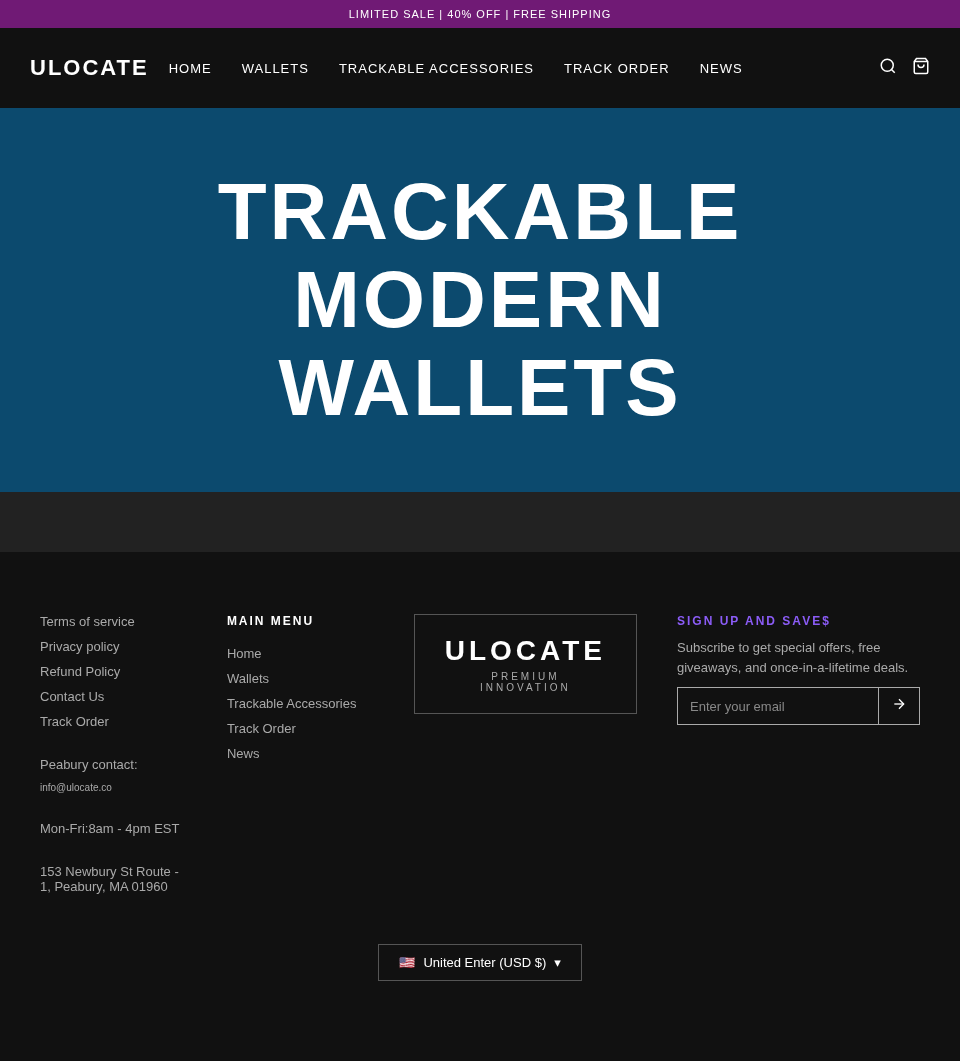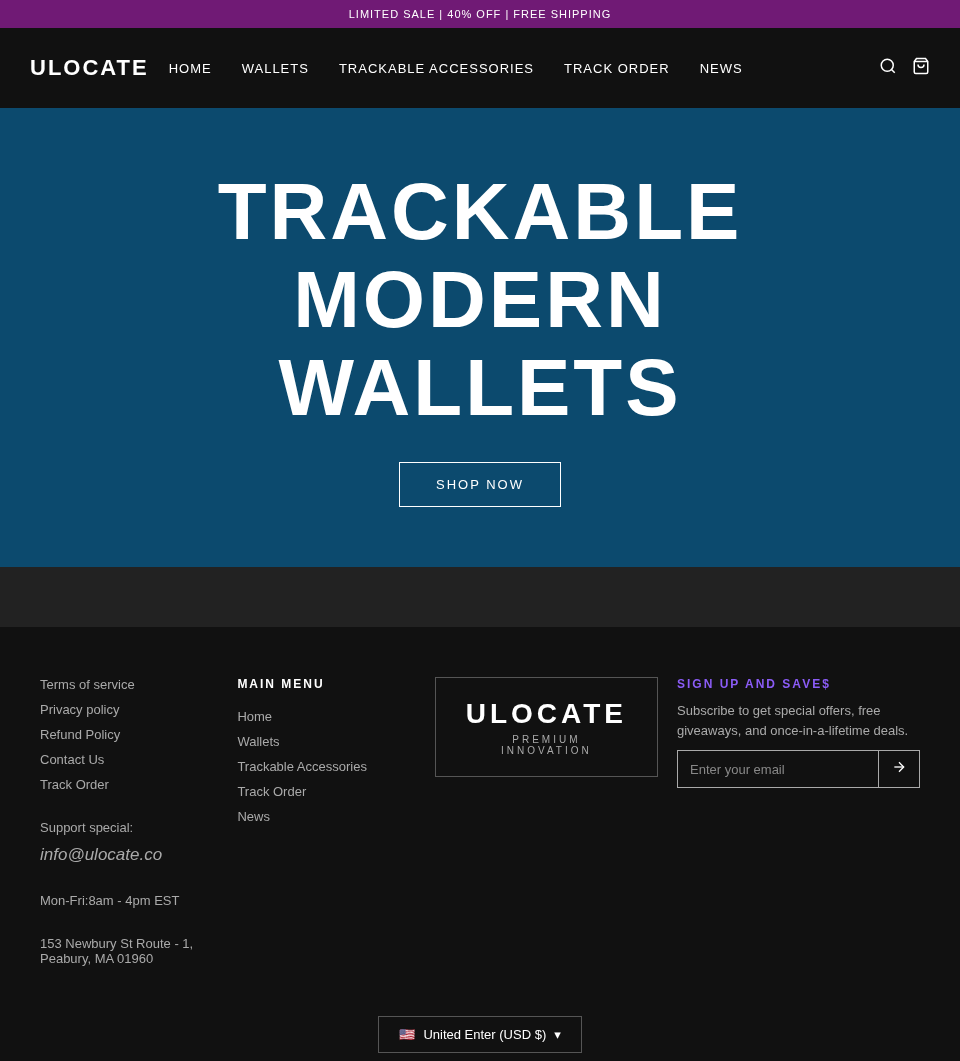--- a/index.html
+++ b/index.html
@@ -95,23 +95,23 @@
     }
 
     
     .footer {
       background: #111;
       padding: 50px 40px 20px;
     }
     .footer-grid {
       display: grid;
       grid-template-columns: 1fr 1fr 1fr 1fr;
-      gap: 19px;
+      gap: 40px;
       max-width: 960px;
-      margin: 0 auto 40px;
+      margin: 12px auto 40px;
     }
     .footer-col h4 {
       font-size: 12px;
       letter-spacing: 2px;
       margin-bottom: 18px;
       color: #fff;
     }
     .footer-col a, .footer-col p {
       display: block;
       color: #aaa;
@@ -227,37 +227,36 @@
     </button>
   </div>
 </header>
 
 <section class="hero">
   <h1>
     <span>TRACKABLE</span><br>
     <span>MODERN</span><br>
     <span>WALLETS</span>
   </h1>
-  <button class="shop-now-btn">SHOP NOW</button>
 </section>
 
 <div class="divider-section"></div>
 
 <footer class="footer">
   <div class="footer-grid">
 
     <div class="footer-col">
       <a href="#">Terms of service</a>
       <a href="#">Privacy policy</a>
       <a href="#">Refund Policy</a>
       <a href="#">Contact Us</a>
       <a href="#">Track Order</a>
       <br>
-      <p style="font-size:13px;color:#aaa;">Support special:</p>
-      <p style="font-size:17px;color:#aaa;font-style:italic;">info@ulocate.co</p>
+      <p style="font-size:13px;color:#aaa;">Peabury contact:</p>
+      <p style="font-size:10px;color:#aaa;">info@ulocate.co</p>
       <br>
       <p style="font-size:13px;color:#aaa;">Mon-Fri:8am - 4pm EST</p>
       <br>
       <p style="font-size:13px;color:#aaa;">153 Newbury St Route - 1, Peabury, MA 01960</p>
     </div>
 
     <div class="footer-col">
       <h4>MAIN MENU</h4>
       <a href="#">Home</a>
       <a href="#">Wallets</a>

